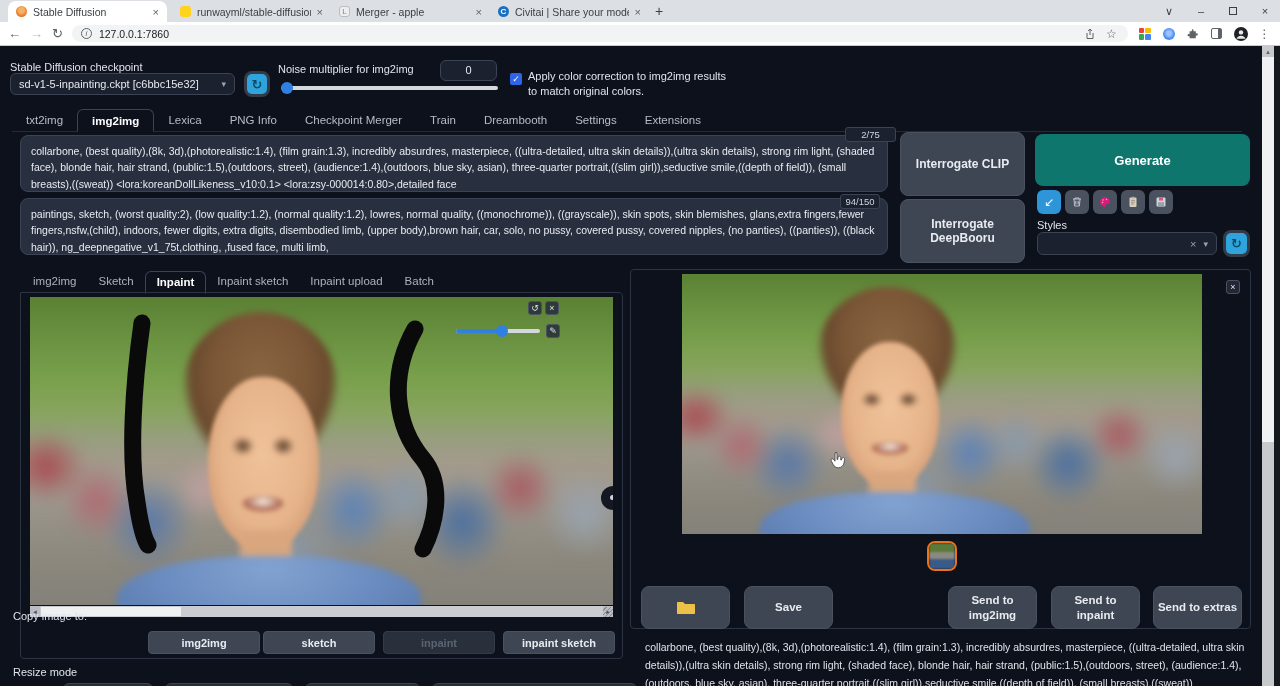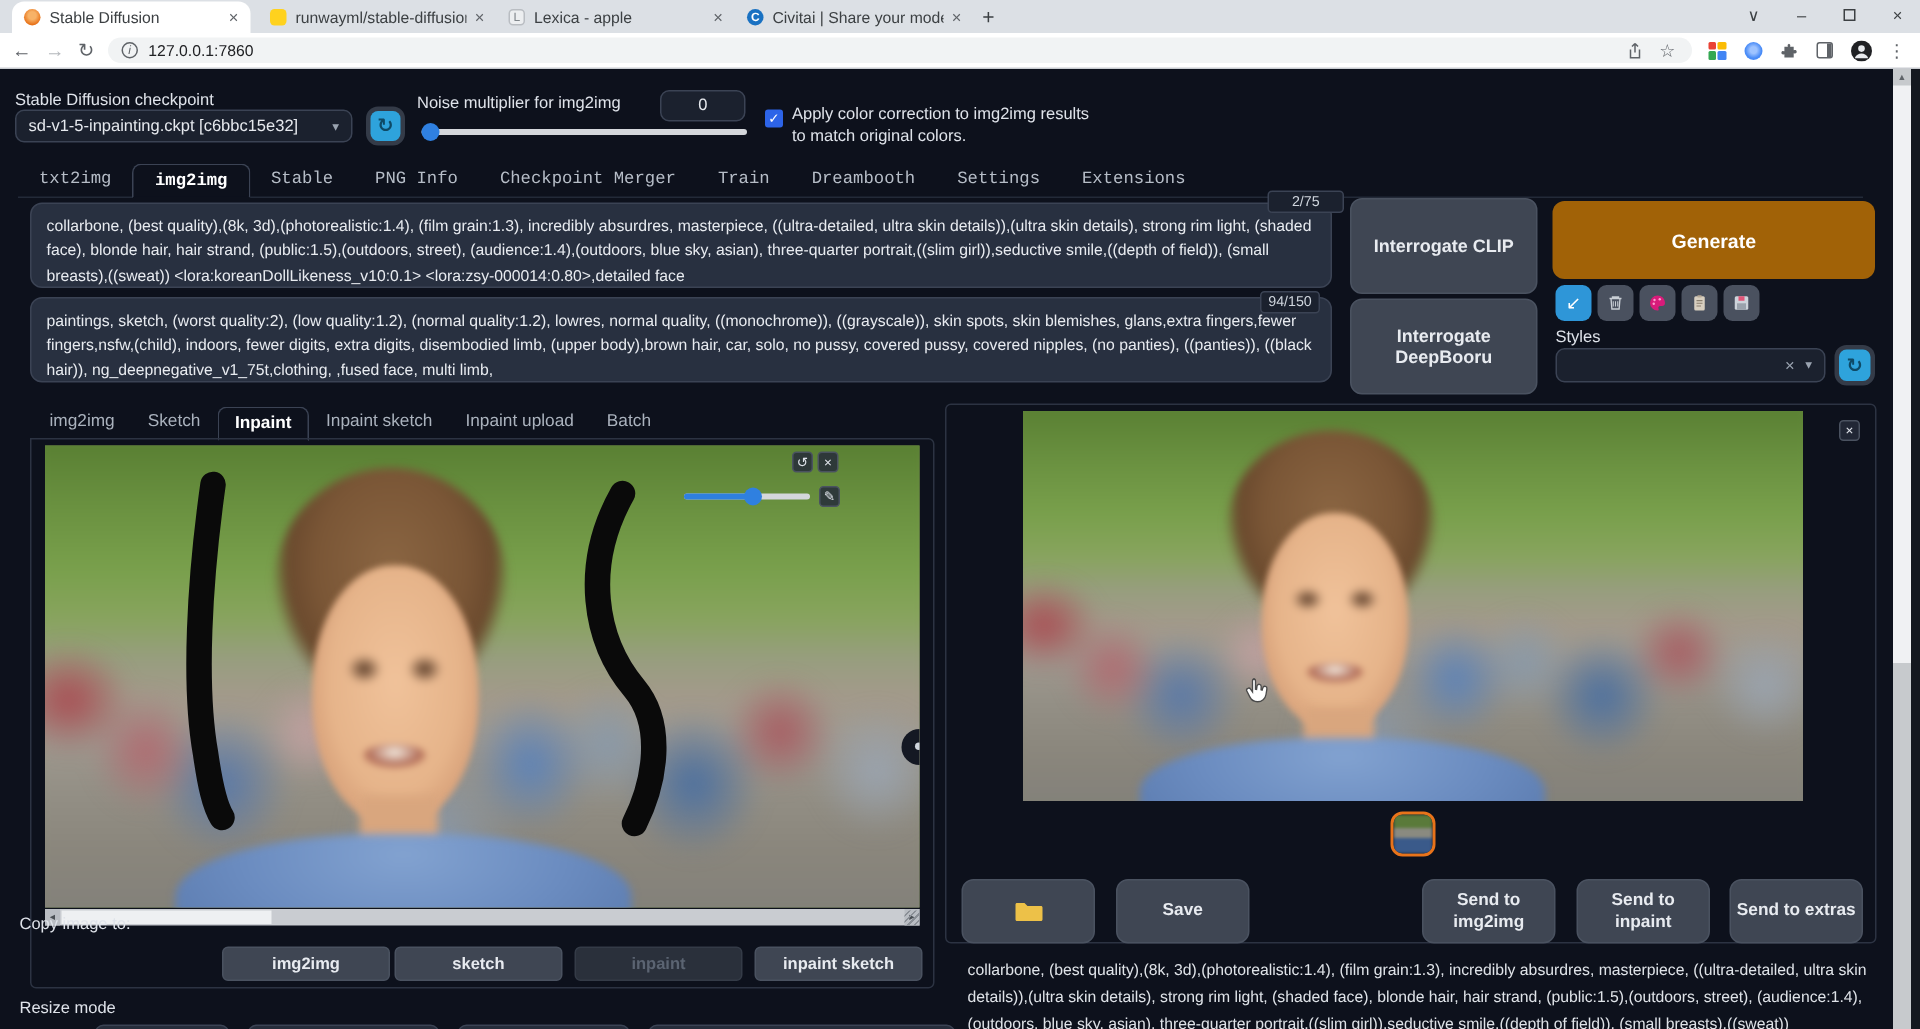--- a/index.html
+++ b/index.html
@@ -54,33 +54,33 @@
   .dd-caret { color:#9aa3b0; font-size:9px; }
   .refresh-btn { background:#2ea3dc; border-radius:5px; color:#0e4a66; font-weight:bold;
                  display:flex; align-items:center; justify-content:center; font-size:13px;
                  box-shadow:0 0 0 3px #343b48; }
   .slider-track { background:#d4d7db; border-radius:2px; height:4px; }
   .slider-handle { width:12px; height:12px; border-radius:50%; background:#2f80e0; }
   .checkbox { width:12px; height:12px; background:#2d64e8; border-radius:2px; color:#fff;
               font-size:9px; line-height:12px; text-align:center; }
 
   .maintabs { position:absolute; left:12px; top:63px; width:1230px; height:23px; display:flex;
-              border-bottom:1px solid #232a38;font-family:Liberation Mono, monospace; }
+              border-bottom:1px solid #232a38; }
   .mtab { padding:0 14px; font-size:11.5px; color:#b6bdc7; line-height:22px; }
   .mtab.active { color:#fff; font-weight:bold; border:1px solid #3b4354; border-bottom:1px solid #0d111c;
                  border-radius:6px 6px 0 0; background:#0d111c; margin-bottom:-1px; }
 
   .promptbox { background:#283040; border:1px solid #3b4354; border-radius:8px; padding:7px 10px;
                font-size:10.5px; line-height:1.55; color:#e8ebf0; overflow:hidden; }
   .tokbadge { background:#1b212e; border:1px solid #3b4354; border-radius:3px; font-size:9.5px;
               color:#cfd5dd; text-align:center; line-height:14px; }
 
   .graybtn { background:#3f4653; border:1px solid #4a5260; border-radius:8px; color:#e8ebf0;
              font-weight:bold; display:flex; align-items:center; justify-content:center; text-align:center; }
-  .gen-btn { background:#a16207; border:none; border-radius:8px; color:#fff; font-weight:bold;
+  .gen-btn { background:#0f766e; border:none; border-radius:8px; color:#fff; font-weight:bold;
              font-size:13px; display:flex; align-items:center; justify-content:center; }
   .toolico { width:24px; height:24px; border-radius:6px; background:#4a515f; display:flex;
              align-items:center; justify-content:center; }
   .toolico.blue { background:#2e96d8; color:#fff; font-size:12px; }
 
   .subtabs { position:absolute; left:22px; top:225px; display:flex; }
   .stab { padding:0 11px; font-size:11.5px; color:#aab2bd; line-height:21px; }
   .stab.active { color:#fff; font-weight:bold; border:1px solid #3b4354; border-bottom:1px solid #0d111c;
                  border-radius:6px 6px 0 0; margin-bottom:-1px; }
 
@@ -160,21 +160,21 @@
       <span class="tab-title">Stable Diffusion</span>
       <span class="tab-close">×</span>
     </div>
     <div class="tab" style="left:172px">
       <span class="fav sq" style="background:#ffd21e"></span>
       <span class="tab-title">runwayml/stable-diffusion-inpai</span>
       <span class="tab-close">×</span>
     </div>
     <div class="tab" style="left:331px">
       <span class="fav sq fav-lex">L</span>
-      <span class="tab-title">Lexica - apple</span>
+      <span class="tab-title">Merger - apple</span>
       <span class="tab-close">×</span>
     </div>
     <div class="tab" style="left:490px">
       <span class="fav fav-civ" style="background:#1971c2">C</span>
       <span class="tab-title">Civitai | Share your models</span>
       <span class="tab-close">×</span>
     </div>
     <div class="newtab">+</div>
     <div class="winctl" style="right:96px">∨</div>
     <div class="winctl" style="right:64px">–</div>
@@ -240,21 +240,21 @@
     <div class="abs inputbox" style="left:440px; top:14px; width:57px; height:21px; text-align:center; line-height:19px; font-size:11px">0</div>
     <div class="abs slider-track" style="left:281px; top:40px; width:217px"></div>
     <div class="abs slider-handle" style="left:281px; top:36px"></div>
 
     <div class="abs checkbox" style="left:510px; top:27px">✓</div>
     <div class="abs lbl" style="left:528px; top:23px; width:200px; line-height:1.35">Apply color correction to img2img results to match original colors.</div>
 
     <div class="maintabs">
       <div class="mtab">txt2img</div>
       <div class="mtab active">img2img</div>
-      <div class="mtab">Stable</div>
+      <div class="mtab">Lexica</div>
       <div class="mtab">PNG Info</div>
       <div class="mtab">Checkpoint Merger</div>
       <div class="mtab">Train</div>
       <div class="mtab">Dreambooth</div>
       <div class="mtab">Settings</div>
       <div class="mtab">Extensions</div>
     </div>
 
     <div class="abs promptbox" style="left:20px; top:89px; width:868px; height:57px">collarbone, (best quality),(8k, 3d),(photorealistic:1.4), (film grain:1.3), incredibly absurdres, masterpiece, ((ultra-detailed, ultra skin details)),(ultra skin details), strong rim light, (shaded face), blonde hair, hair strand, (public:1.5),(outdoors, street), (audience:1.4),(outdoors, blue sky, asian), three-quarter portrait,((slim girl)),seductive smile,((depth of field)), (small breasts),((sweat)) &lt;lora:koreanDollLikeness_v10:0.1&gt; &lt;lora:zsy-000014:0.80&gt;,detailed face</div>
     <div class="abs tokbadge" style="left:845px; top:81px; width:51px; height:15px">2/75</div>

